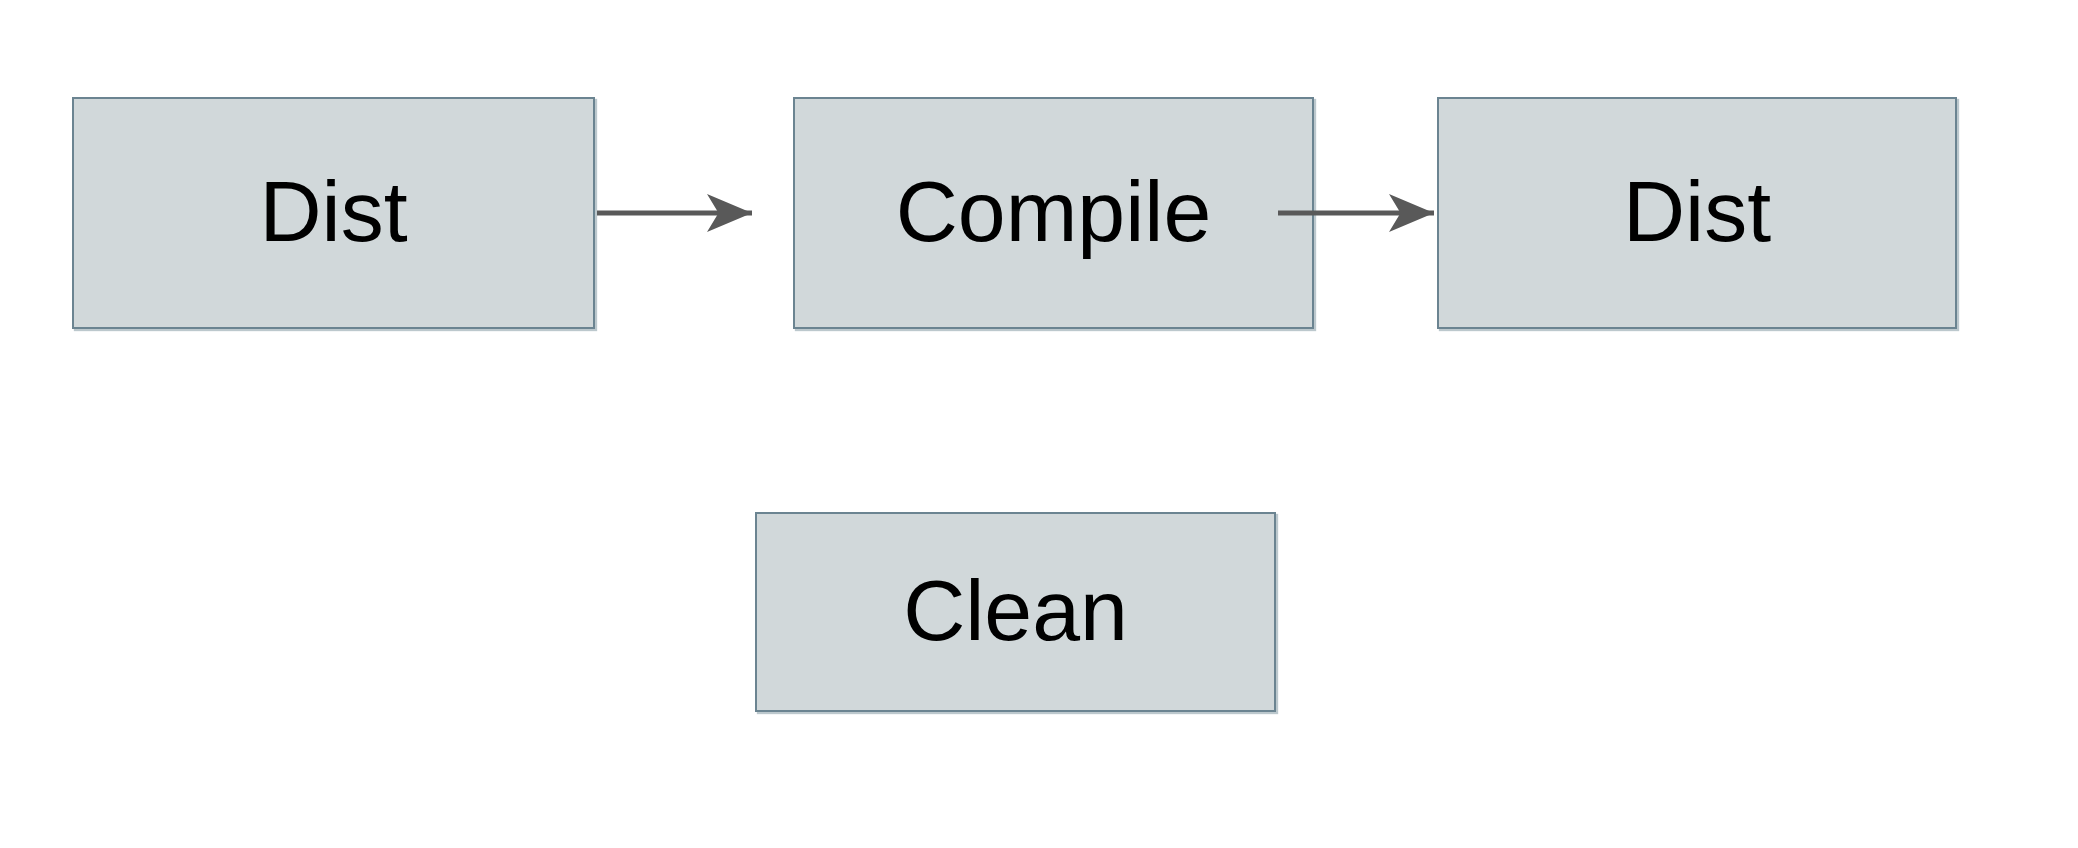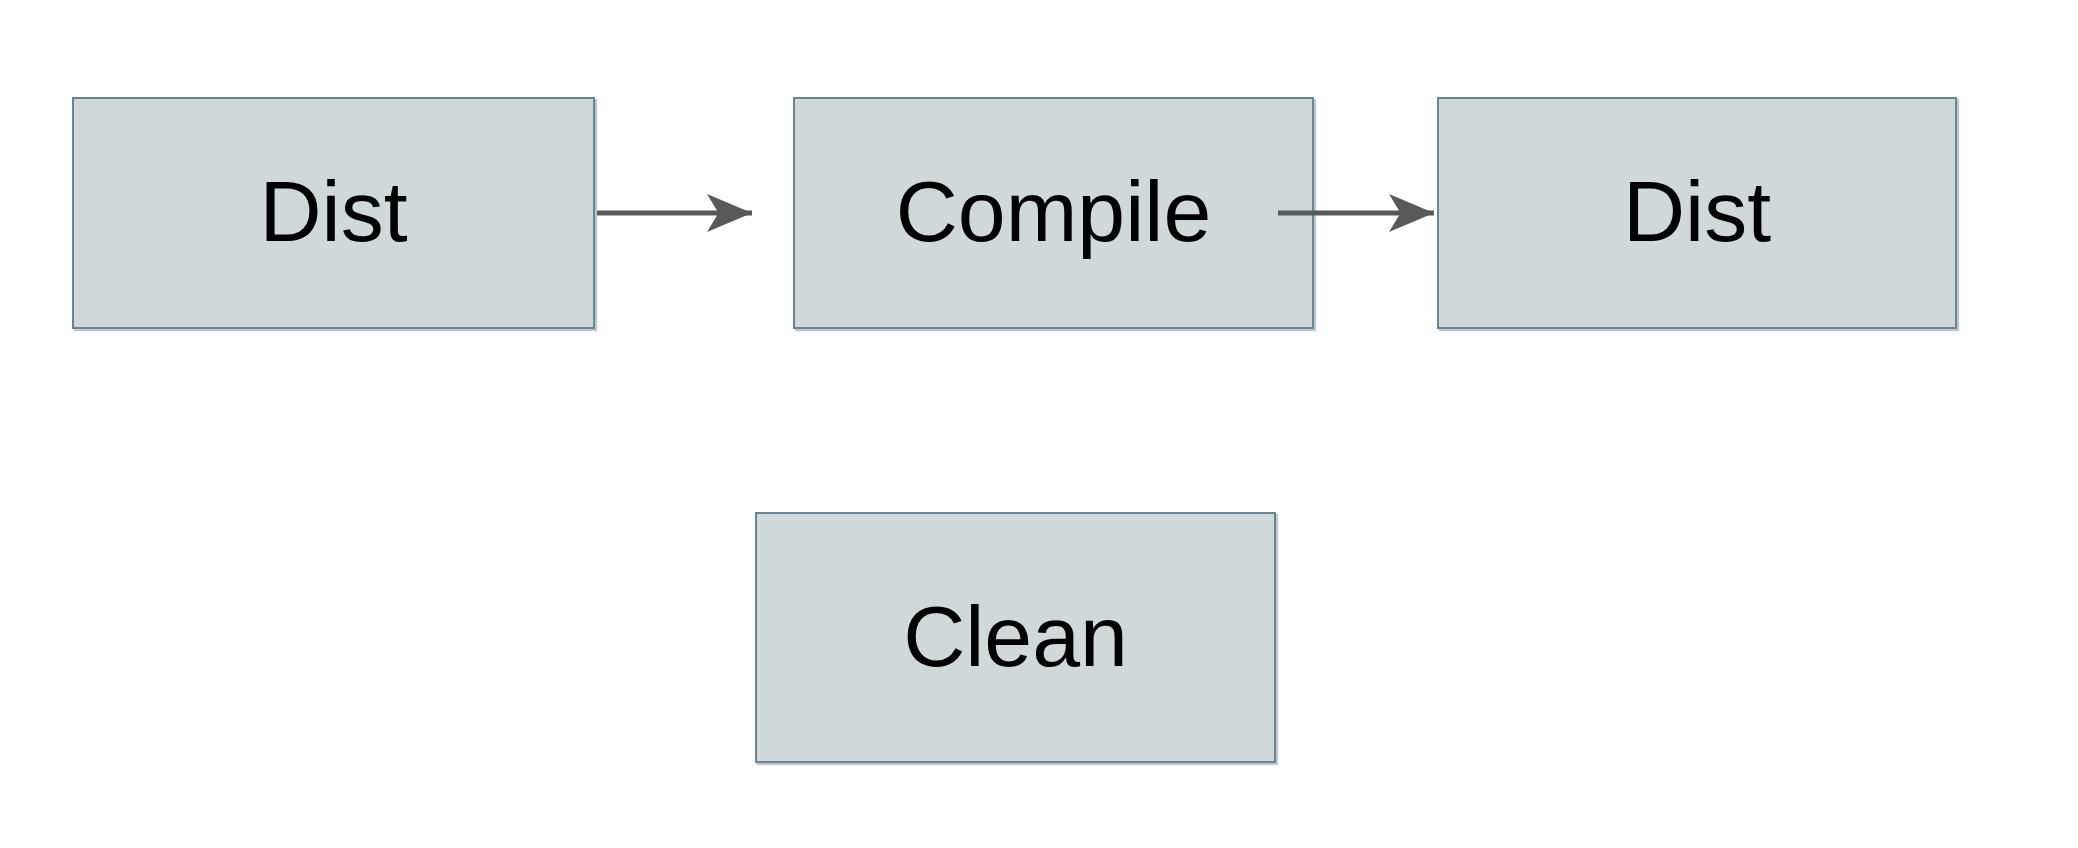--- a/index.html
+++ b/index.html
@@ -38,21 +38,21 @@
     font-size: 86px;
     line-height: 1;
     color: var(--text_color);
     letter-spacing: 0px;
     white-space: nowrap;
     transform: translateY(-2px);
   }
   #node-dist    { left: 72px;   top: 97px;  width: 523px; height: 232px; }
   #node-compile { left: 755px;  top: 97px;  width: 521px; height: 232px; margin-left: 38px; }
   #node-init    { left: 1437px; top: 97px;  width: 520px; height: 232px; }
-  #node-clean   { left: 755px;  top: 512px; width: 521px; height: 251px; }
+  #node-clean   { left: 755px;  top: 512px; width: 521px; height: 200px; }
   .edges-layer {
     position: absolute;
     left: 0; top: 0;
     width: 2078px; height: 848px;
     pointer-events: none;
   }
 </style>
 </head>
 <body>
 

